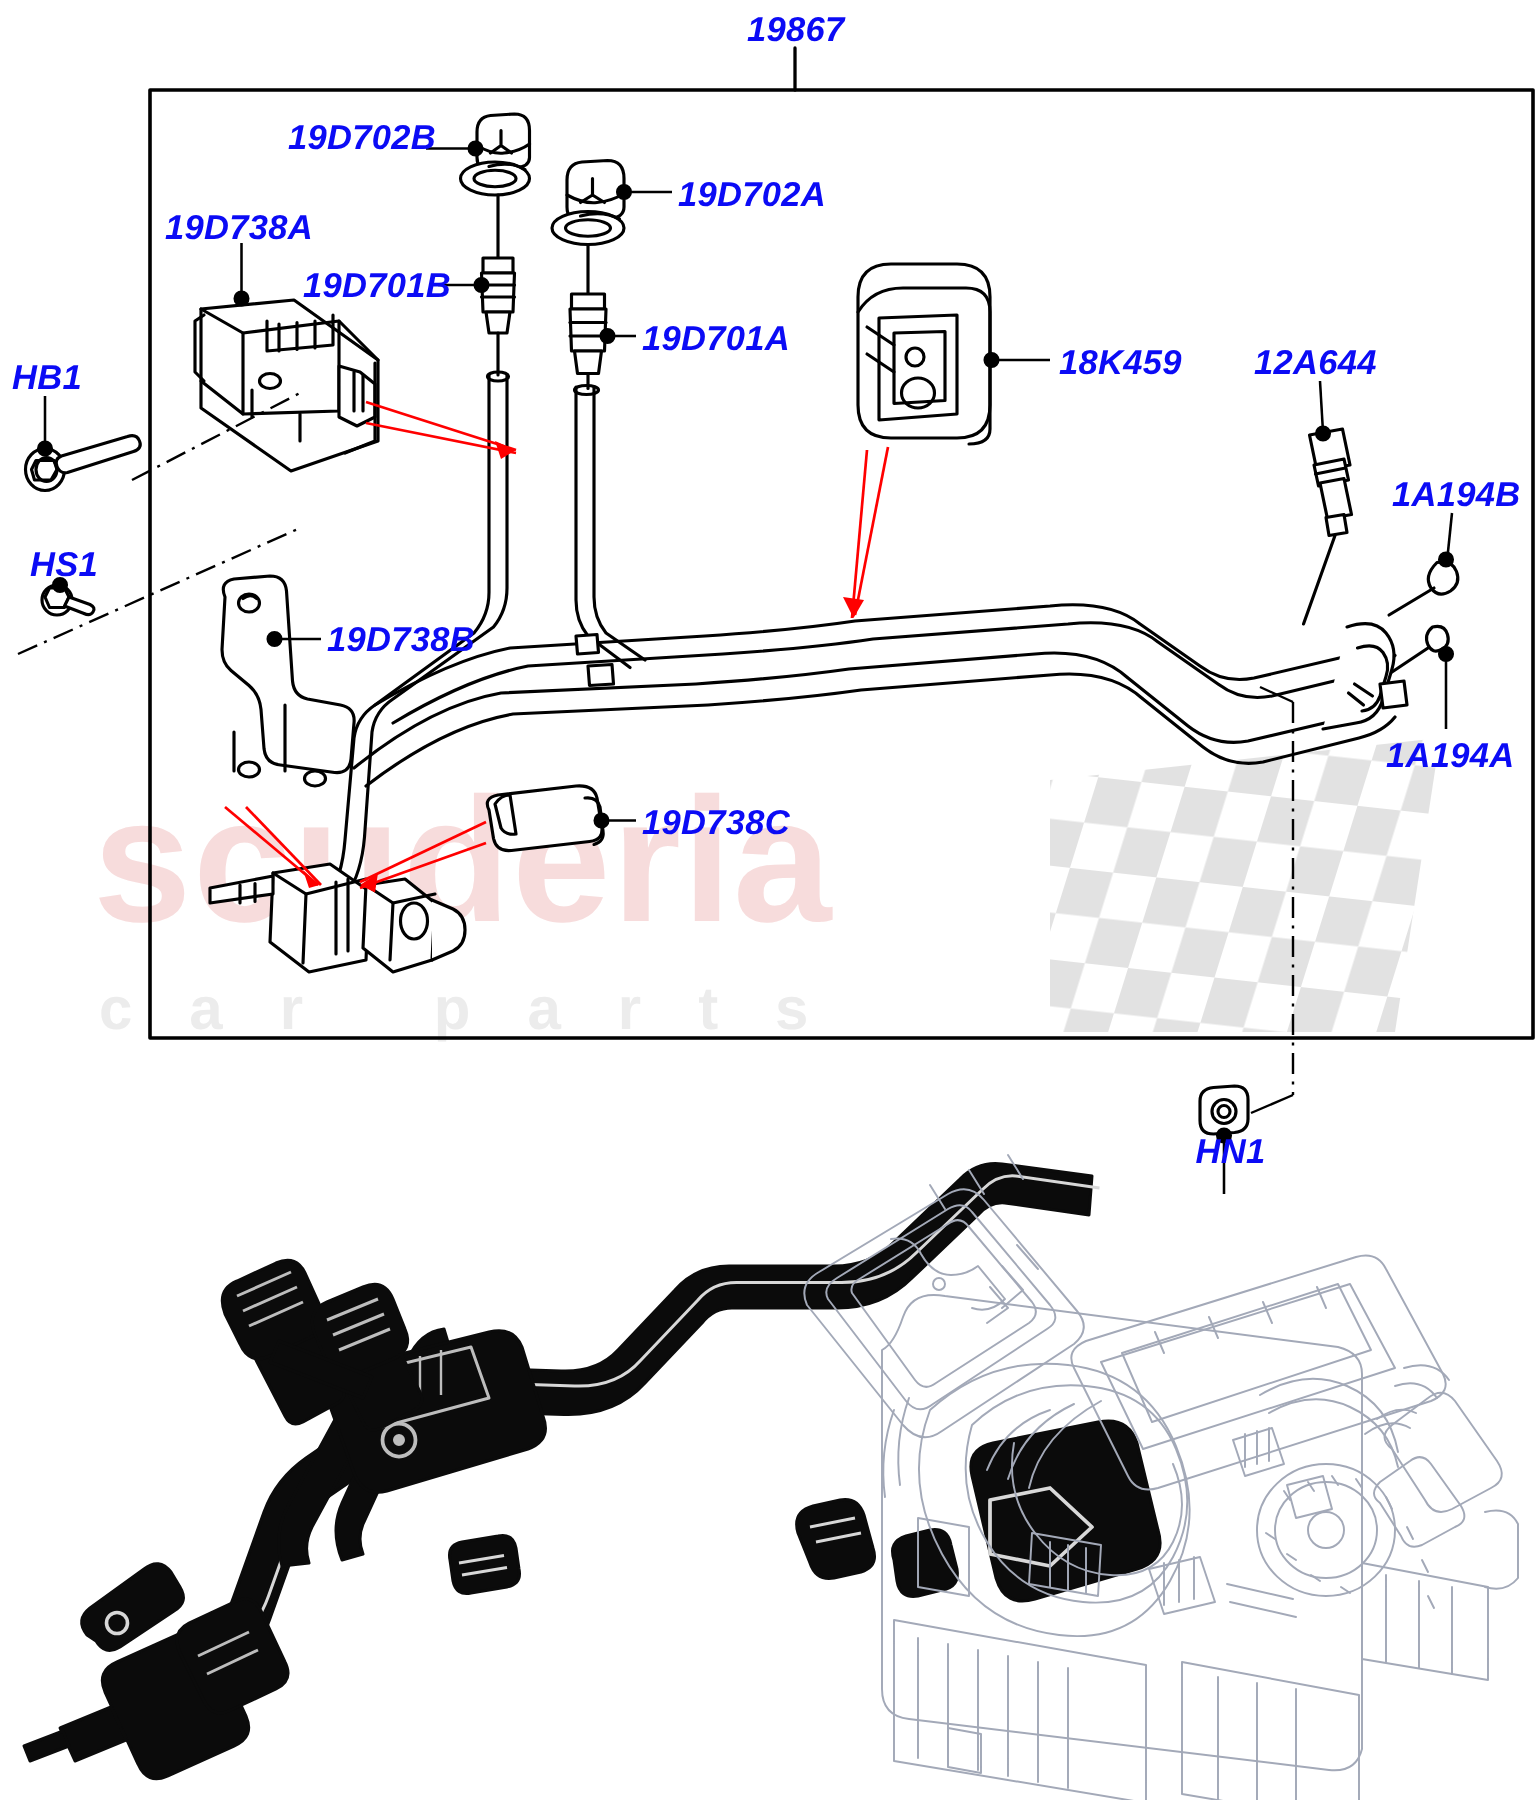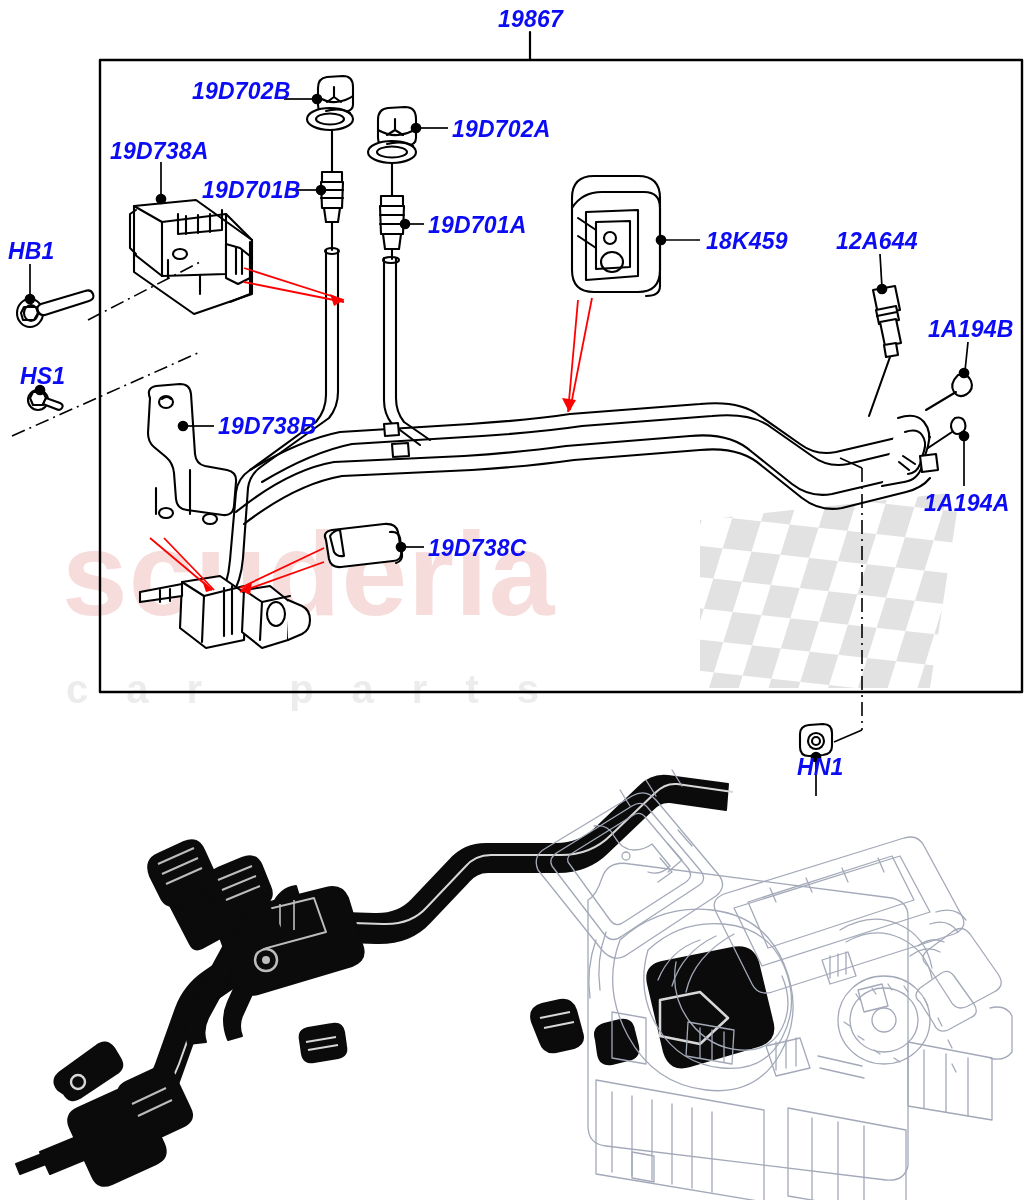--- a/index.html
+++ b/index.html
@@ -5,21 +5,21 @@
   html,body{margin:0;padding:0;background:#ffffff;}
   body{width:1025px;height:1200px;overflow:hidden;
        font-family:"Liberation Sans","DejaVu Sans",sans-serif;}
   #stage{position:relative;width:1025px;height:1200px;background:#fff;}
   svg.layer{position:absolute;left:0;top:0;width:1025px;height:1200px;}
   .lbl{position:absolute;color:#0b0bf5;font-size:23px;font-weight:700;
        letter-spacing:.2px;white-space:nowrap;line-height:1;font-style:italic;}
   .wm-scuderia{position:absolute;left:62px;top:515px;font-size:118px;
        font-weight:700;color:#f7dcdc;letter-spacing:1px;line-height:1;
        user-select:none;}
-  .wm-carparts{position:absolute;left:66px;top:640px;font-size:40px;
+  .wm-carparts{position:absolute;left:66px;top:624px;font-size:40px;
        font-weight:700;color:#ececec;letter-spacing:38px;line-height:1;
        user-select:none;margin-top:29px;}
 </style>
 </head>
 <body>
 
 <div id="stage">
 
   <div class="wm-scuderia">scuderia</div>
   <div class="wm-carparts">car parts</div>

